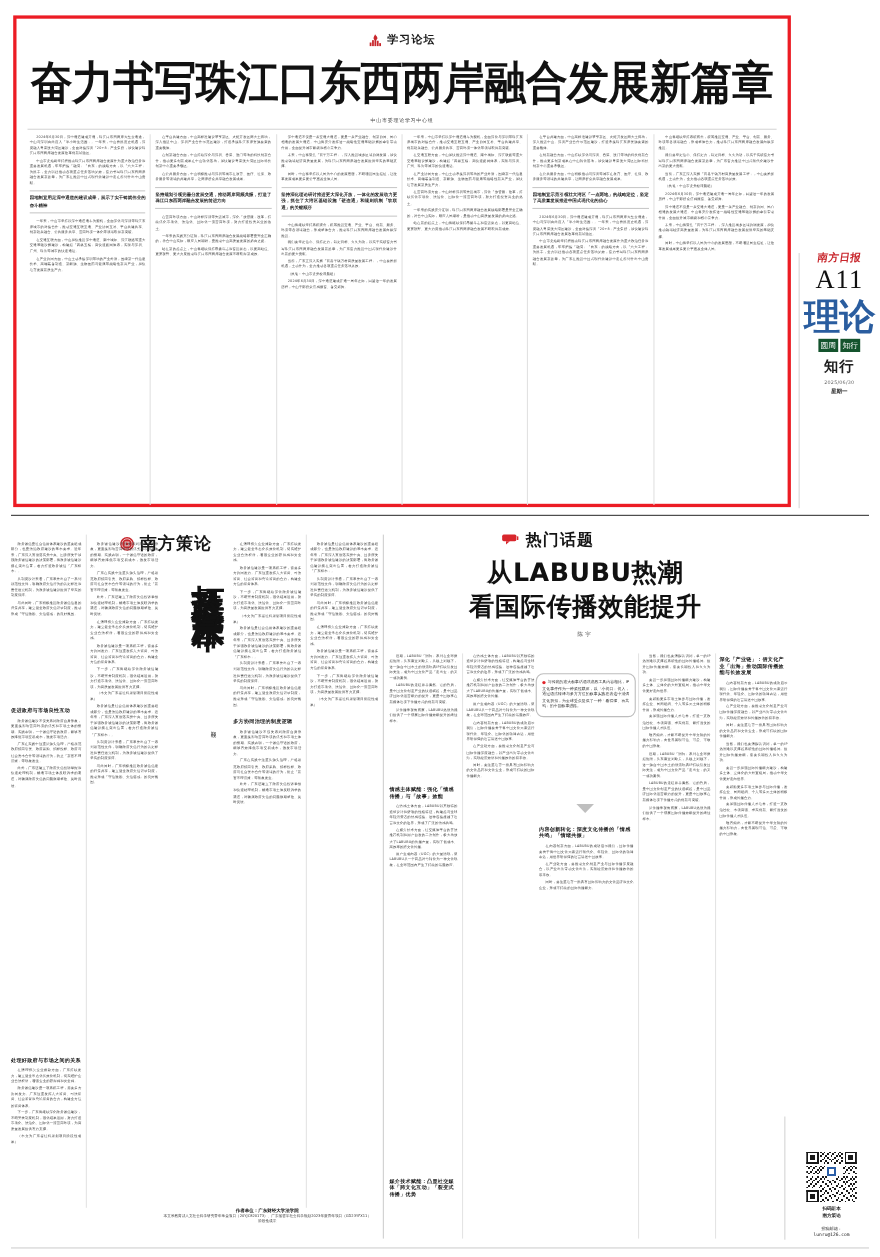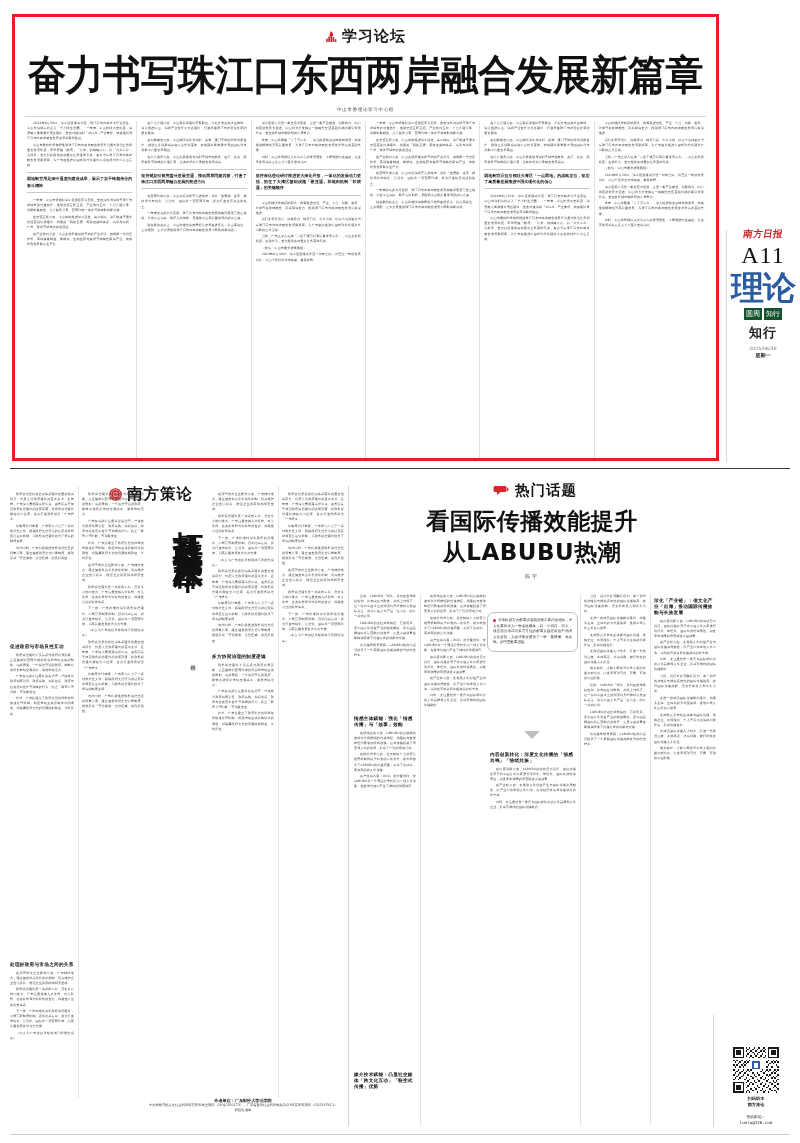--- a/index.html
+++ b/index.html
@@ -63,21 +63,21 @@
     padding: 5px 8px 4px 8px;
   }
   #kicker {
     text-align: center;
     margin-top: 6px;
     height: 16px;
     display: flex; align-items: center; justify-content: center;
     gap: 4px;
   }
   #kicker .k-text {
-    font-size: 15px;
+    font-size: 10px;
     font-weight: bold;
     color: #1b1b1b;
     letter-spacing: 1px;
     font-family: "DejaVu Sans", sans-serif;
   }
   .flame-icon { width: 13px; height: 13px; display:block; }
 
   #headline {
     text-align: center;
     font-size: 38px;
@@ -241,21 +241,21 @@
     font-size: 3.3px;
     line-height: 5.2px;
     color: #3a3a3a;
     font-family: "DejaVu Sans", sans-serif;
   }
   #策论-credit .bold { font-weight: bold; font-size: 4.1px; color:#111; }
 
   
   #热门-head {
     position: absolute;
-    left: 493px; top: 481px;
+    left: 456px; top: 481px;
     display: flex; align-items: center; gap: 5px;
   }
   #热门-head .bubble { width: 17px; height: 11px; }
   #热门-head .h-text {
     font-size: 14.5px; font-weight: bold; color: #151515;
     letter-spacing: 1px;
     font-family: "DejaVu Sans", sans-serif;
   }
   #labubu-title {
     position: absolute;
@@ -588,22 +588,22 @@
   <div id="热门-head">
     <svg class="bubble" viewBox="0 0 34 22">
       <rect x="1" y="2" width="26" height="12" rx="3" fill="#d8262c"></rect>
       <path d="M8 14 L8 20 L15 14 Z" fill="#d8262c"></path>
       <rect x="28" y="5" width="2.5" height="7" rx="1" fill="#d8262c"></rect>
     </svg>
     <span class="h-text">热门话题</span>
   </div>
 
   <div id="labubu-title">
+    <div>从LABUBU热潮</div>
     <div>看国际传播效能提升</div>
-    <div>从LABUBU热潮</div>
   </div>
   <div id="labubu-byline">陈宇</div>
 
   <div class="col" style="left:354px; top:594px; width:62px;">
     <div class="txt">
         <p>近期，LABUBU「潮玩」系列在全球掀起热潮，从东南亚到欧美，从线上到线下，这一源自中国本土的潮流玩具IP持续引发国际关注，成为中国文化产品「走出去」的又一成功案例。</p>
         <p>LABUBU的走红并非偶然。它的背后，是中国文化创意产业的快速崛起，是中国品牌国际化运营能力的提升，更是中国故事在新媒体语境下传播方式的创新与突破。</p>
         <p>从传播学视角观察，LABUBU热潮为我们提供了一个观察国际传播效能提升的绝佳样本。</p>
       </div>
   </div>

